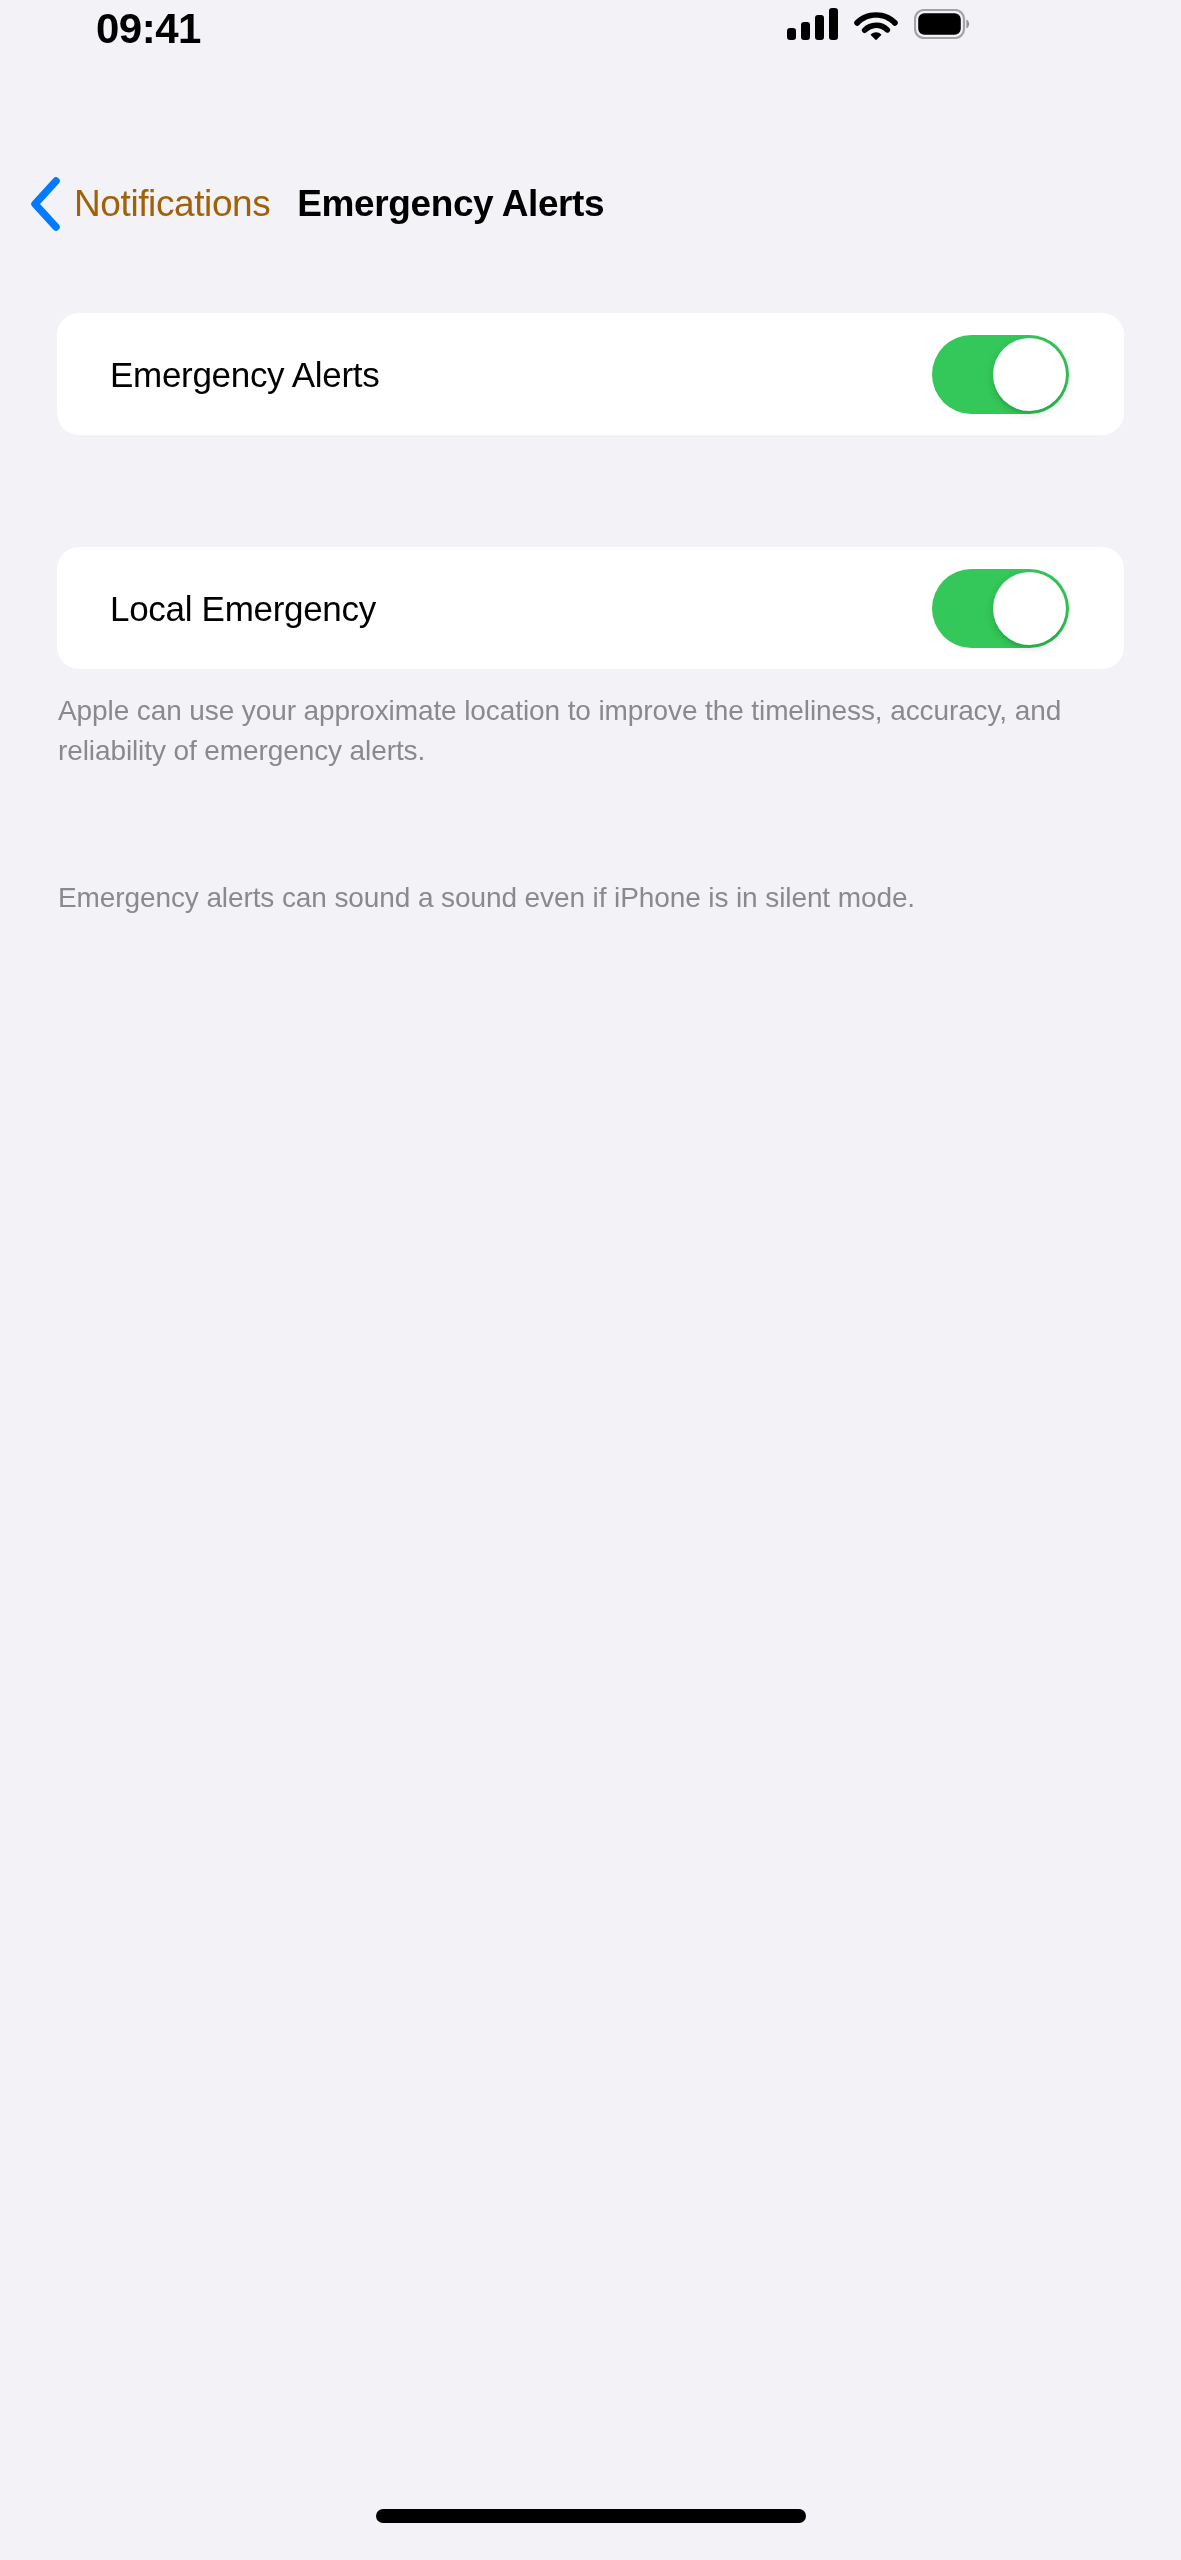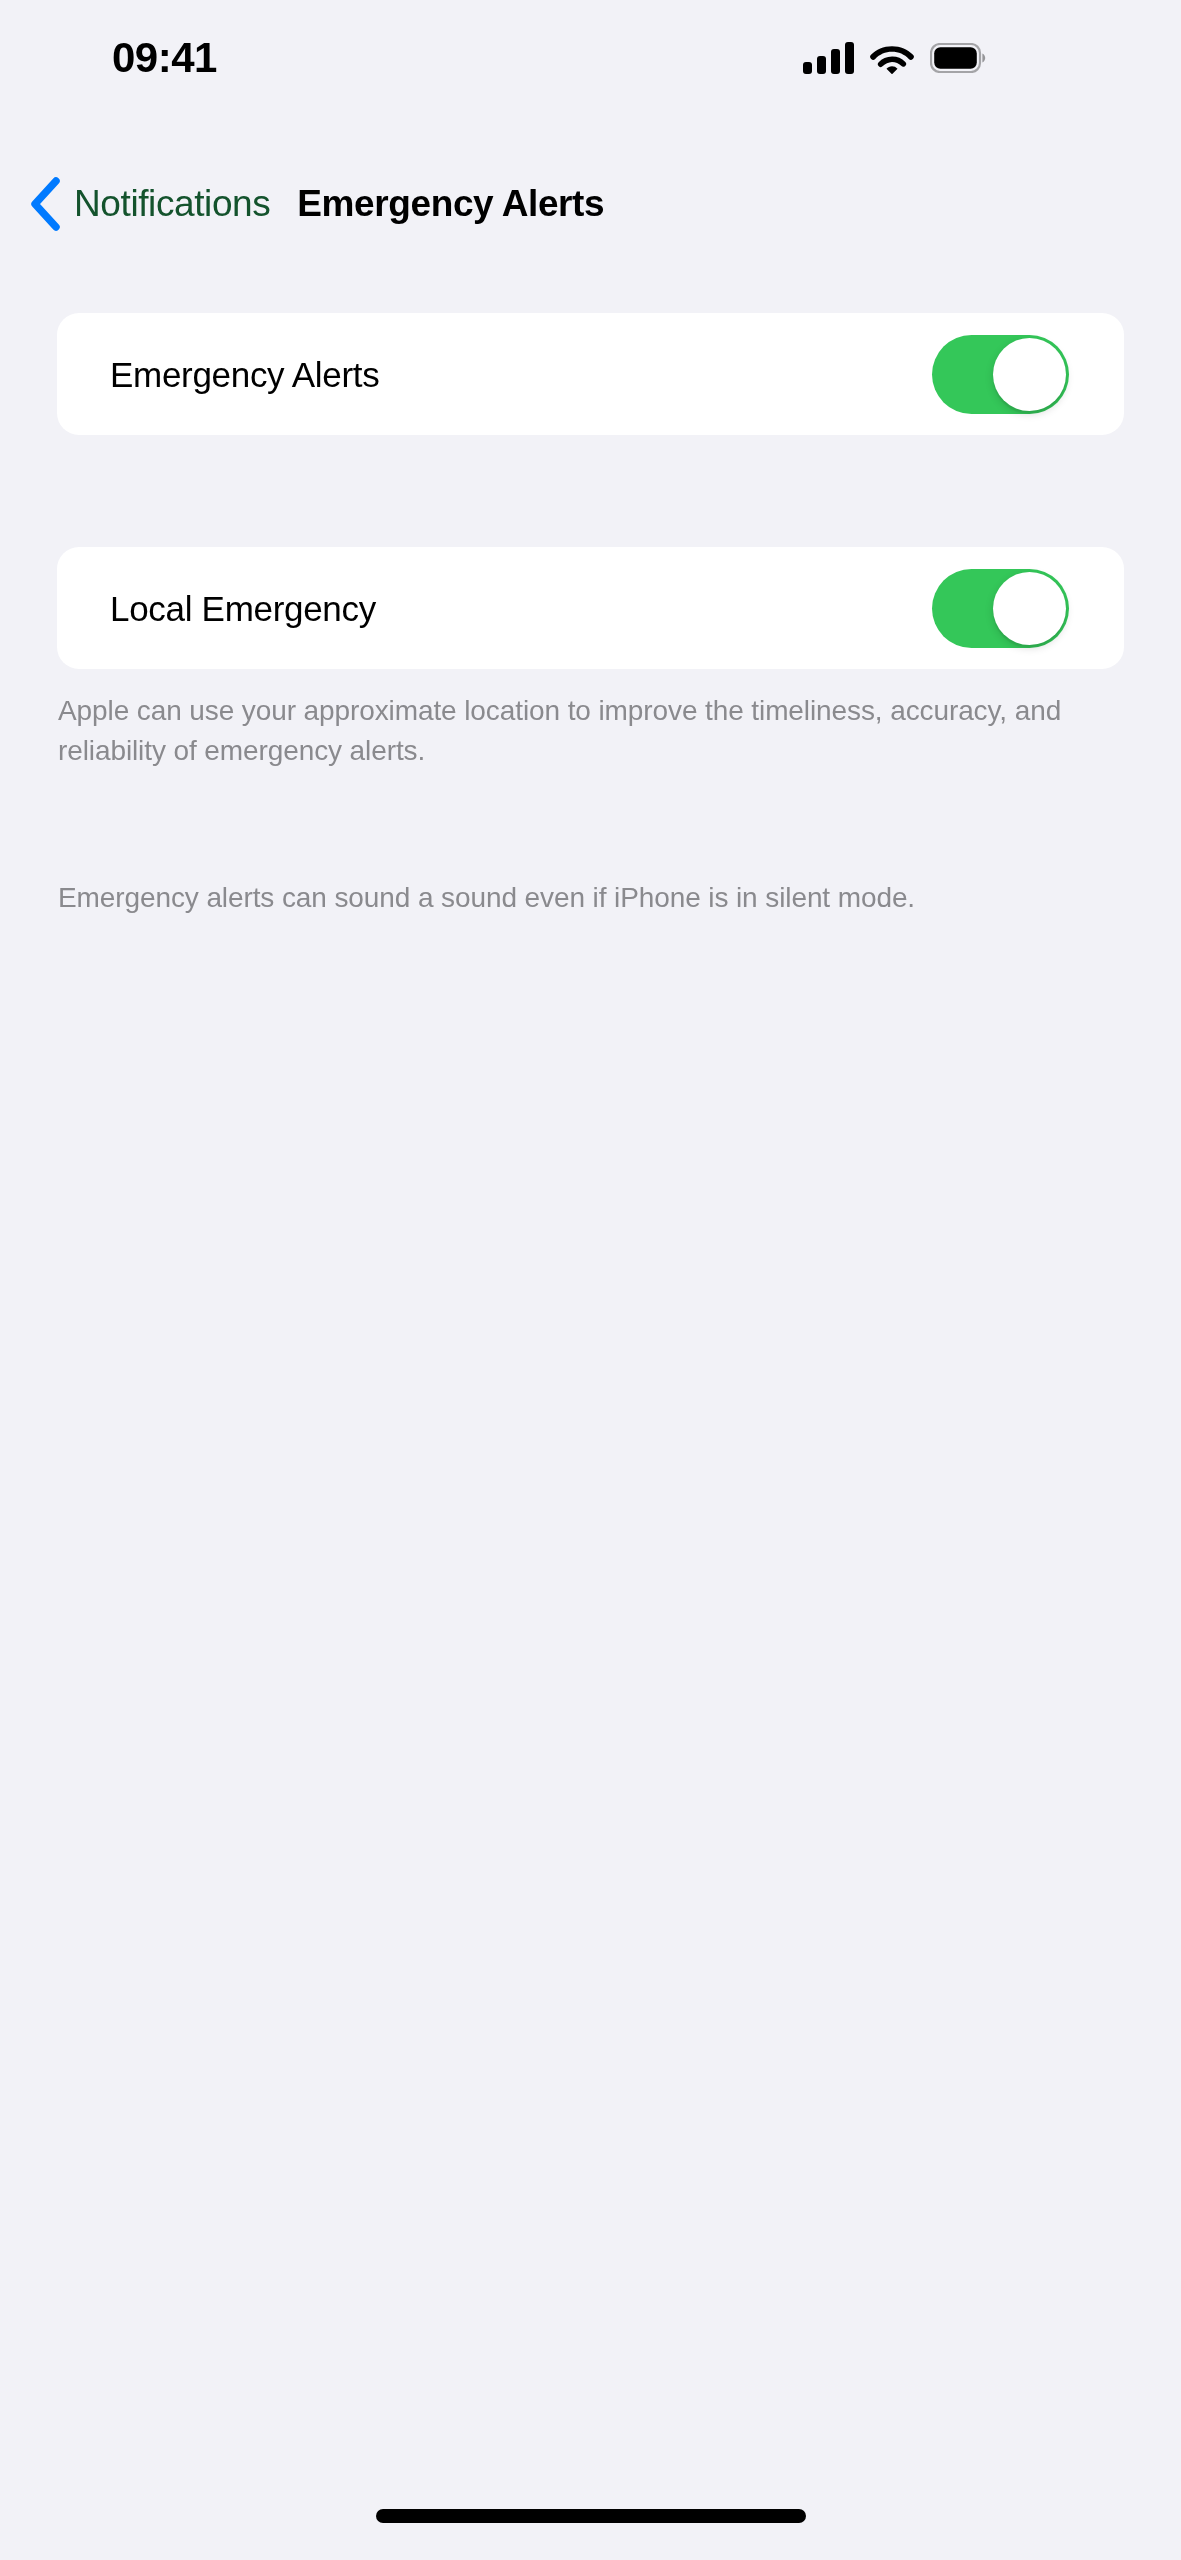--- a/index.html
+++ b/index.html
@@ -20,24 +20,23 @@
     overflow: hidden;
   }
 
   
   .status-bar {
     position: absolute;
     top: 0; left: 0;
     width: 1042px;
     height: 108px;
     display: flex;
-    align-items: center;
+    align-items: flex-start;
     justify-content: space-between;
     padding: 0 72px 0 96px;
-    margin-left: 16px;
   }
   .status-time {
     font-size: 42px;
     font-weight: bold;
     color: #000000;
     letter-spacing: -0.5px;
     line-height: 1;
     margin-top: 8px;
   }
   .status-icons {
@@ -80,21 +79,21 @@
   }
   .back-button {
     display: flex;
     align-items: center;
     gap: 12px;
     cursor: pointer;
   }
   .chevron-left { display: block; margin-top: 2px; }
   .back-label {
     font-size: 37px;
-    color: #14532d;
+    color: #a16207;
     letter-spacing: -0.4px;
     line-height: 1;
   }
   .nav-title {
     font-size: 37px;
     font-weight: bold;
     color: #000000;
     letter-spacing: -0.4px;
     line-height: 1;
     margin-left: 27px;

